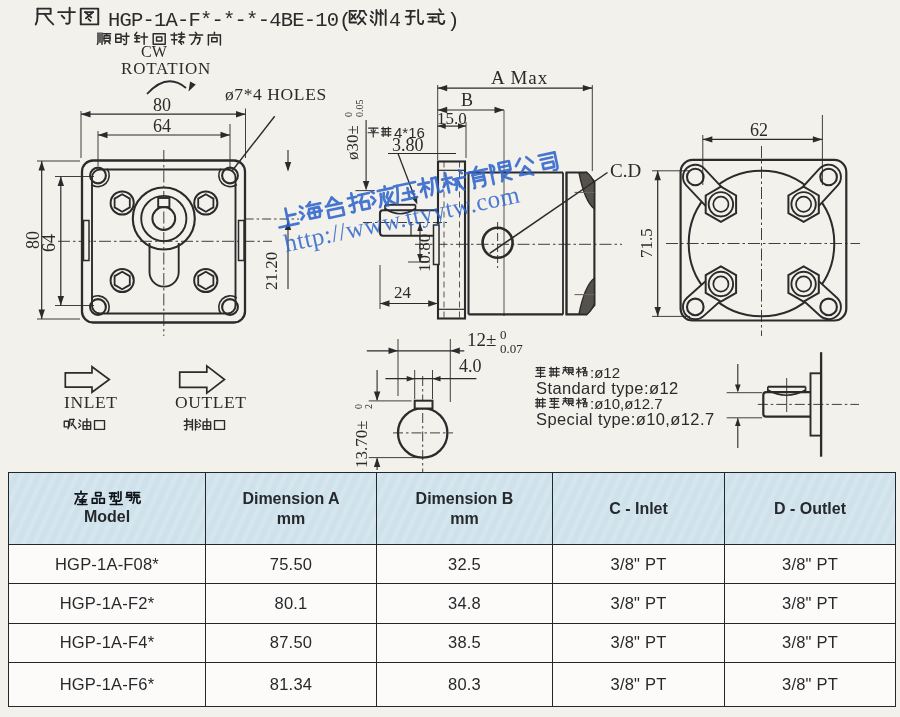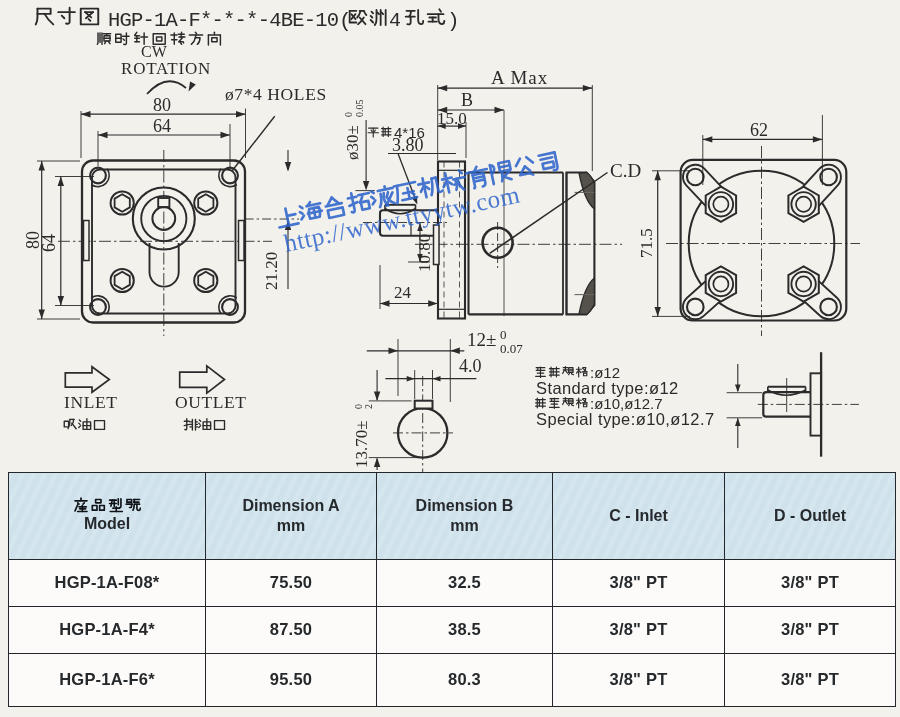--- a/index.html
+++ b/index.html
@@ -4,21 +4,21 @@
 html,body{margin:0;padding:0;}
 body{width:900px;height:717px;background:#f3f1ec;font-family:"Liberation Sans",sans-serif;overflow:hidden;position:relative;}
 svg use{stroke:#2b2b2b;stroke-width:2.2;fill:none;stroke-linecap:round;stroke-linejoin:round;}
 g.wm use{stroke:#2f66cc;stroke-width:2.45;}
 svg.hd use{stroke:#101418;stroke-width:2.5;}
 #tbl{position:absolute;left:8px;top:472px;width:887px;height:235px;border-collapse:collapse;table-layout:fixed;
  font-family:"Liberation Sans",sans-serif;color:#26292c;background:#fcfbf9;}
 #tbl td,#tbl th{border:1.6px solid #23262a;text-align:center;vertical-align:middle;padding:0;overflow:hidden;}
 #tbl th{background:#cfe2ec;font-size:16px;background-image:repeating-linear-gradient(115deg,rgba(255,255,255,0.14) 0 4px,rgba(207,226,236,0) 4px 10px);
 line-height:1.25;}
-#tbl td{font-size:16.5px;letter-spacing:0.2px;font-weight:bold;}
+#tbl td{font-size:16.5px;letter-spacing:0.2px;}
 </style></head>
 <body>
 
 <svg width="900" height="717" viewBox="0 0 900 717" style="position:absolute;left:0;top:0;filter:blur(0.3px)">
 <defs>
 <symbol id="k_chi" viewBox="0 0 24 24" overflow="visible">
         <path d="M4,3 H19 V9 H4"></path>
         <path d="M4,3 V12 Q4,18 2,21"></path>
         <path d="M12,9 Q16,16 22,21"></path>
       </symbol>
@@ -793,27 +793,34 @@
 <th><b>D - Outlet</b></th>
 </tr>
 <tr style="height:23.7px">
         <td>HGP-1A-F08*</td>
         <td>75.50</td>
         <td>32.5</td>
         <td>3/8" PT</td>
         <td>3/8" PT</td>
       </tr>
 <tr style="height:23.7px">
+        <td>HGP-1A-F2*</td>
+        <td>80.1</td>
+        <td>34.8</td>
+        <td>3/8" PT</td>
+        <td>3/8" PT</td>
+      </tr>
+<tr style="height:23.7px">
         <td>HGP-1A-F4*</td>
         <td>87.50</td>
         <td>38.5</td>
         <td>3/8" PT</td>
         <td>3/8" PT</td>
       </tr>
 <tr style="height:27px">
         <td>HGP-1A-F6*</td>
-        <td>95.50</td>
+        <td>81.34</td>
         <td>80.3</td>
         <td>3/8" PT</td>
         <td>3/8" PT</td>
       </tr>
 </tbody>
   </table>
 
 </body></html>

